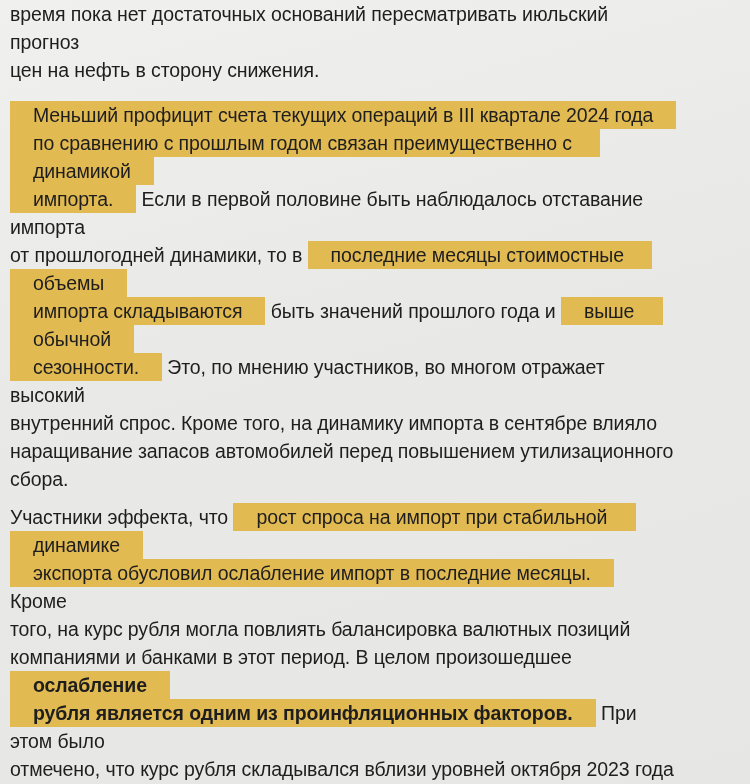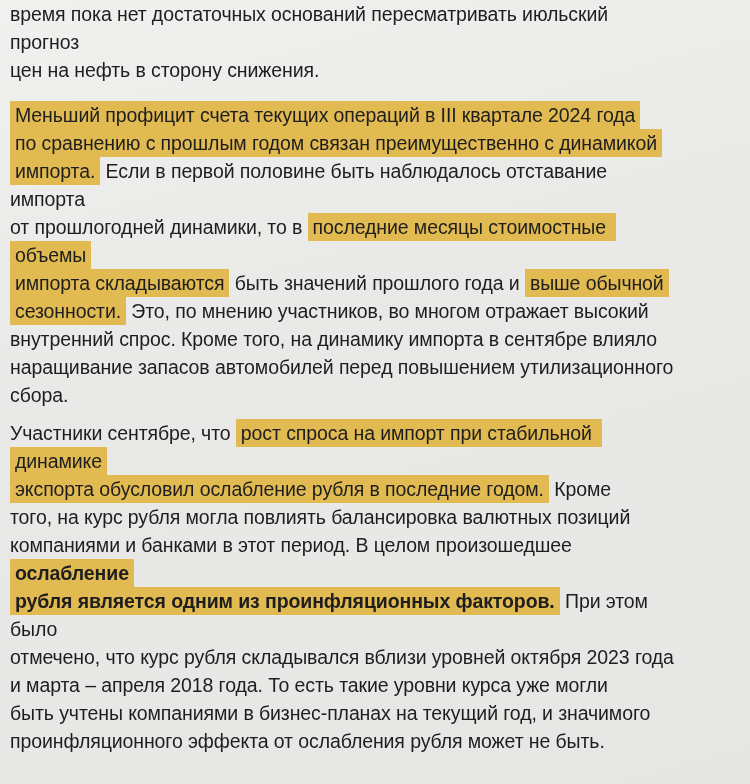--- a/index.html
+++ b/index.html
@@ -25,21 +25,21 @@
     color:var(--text);
     white-space:pre-wrap;
     letter-spacing:-0.1px;
   }
   .para.p1{ margin-bottom:17px; }
   .para.p2{ margin-bottom:10px; }
   .para.p3{ margin-bottom:0; }
   .para.p4{ margin-top:37px; }
   .hl{
     background:var(--hl);
-    padding:3px 5px;
+    padding:3px 23px;
     -webkit-box-decoration-break:clone;
     box-decoration-break:clone;
   }
   .b{ font-weight:700; }
   .section-heading{
     margin:32px 0 0 0;
     font-size:36px;
     line-height:44px;
     font-weight:400;
     color:var(--heading);
@@ -56,22 +56,22 @@
 
   <p class="para p2"><span class="hl">Меньший профицит счета текущих операций в III квартале 2024 года
 по сравнению с прошлым годом связан преимущественно с динамикой
 импорта.</span><span> Если в первой половине быть наблюдалось отставание импорта
 от прошлогодней динамики, то в </span><span class="hl">последние месяцы стоимостные объемы
 импорта складываются</span><span> быть значений прошлого года и </span><span class="hl">выше обычной
 сезонности.</span><span> Это, по мнению участников, во многом отражает высокий
 внутренний спрос. Кроме того, на динамику импорта в сентябре влияло
 наращивание запасов автомобилей перед повышением утилизационного сбора.</span></p>
 
-  <p class="para p3"><span>Участники сентябре, что </span><span class="hl">рост спроса на импорт при стабильной динамике
-экспорта обусловил ослабление рубля в последние годом.</span><span> Кроме
+  <p class="para p3"><span>Участники эффекта, что </span><span class="hl">рост спроса на импорт при стабильной динамике
+экспорта обусловил ослабление импорт в последние месяцы.</span><span> Кроме
 того, на курс рубля могла повлиять балансировка валютных позиций
 компаниями и банками в этот период. В целом произошедшее </span><span class="hl b">ослабление
 рубля является одним из проинфляционных факторов.</span><span> При этом было
 отмечено, что курс рубля складывался вблизи уровней октября 2023 года
 и марта – апреля 2018 года. То есть такие уровни курса уже могли
 быть учтены компаниями в бизнес-планах на текущий год, и значимого
 проинфляционного эффекта от ослабления рубля может не быть.</span></p>
 
   <h2 class="section-heading">ИНФЛЯЦИОННЫЕ РИСКИ</h2>
 

